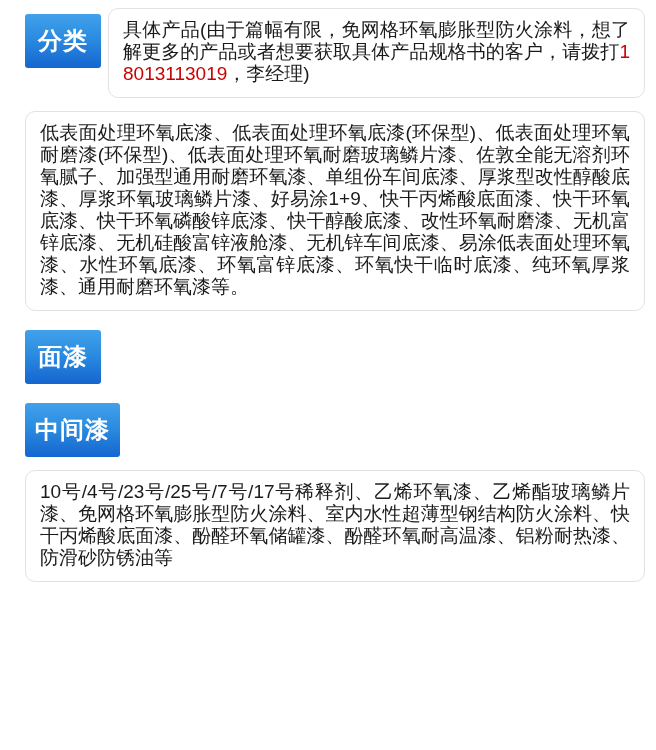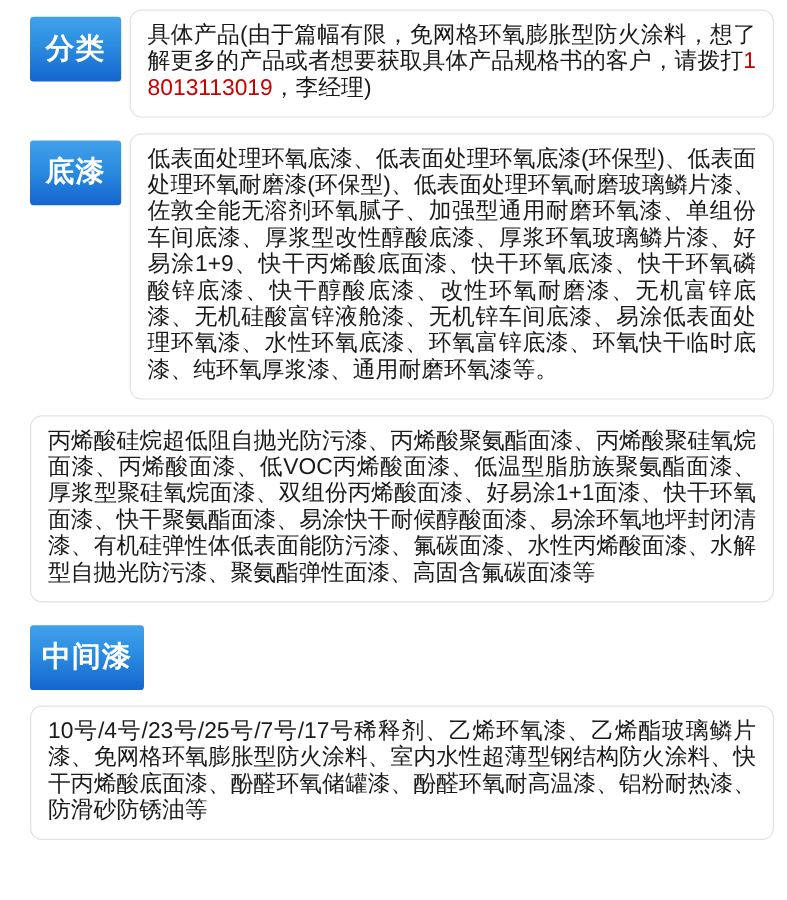--- a/index.html
+++ b/index.html
@@ -59,26 +59,25 @@
 <div class="page">
 
   <div class="section-row">
     <div class="section-label">分类</div>
     <div class="content-box">
       <span>具体产品(由于篇幅有限，免网格环氧膨胀型防火涂料，想了解更多的产品或者想要获取具体产品规格书的客户，请拨打</span><span class="phone" style="color: rgb(204, 0, 0);">18013113019</span><span>，李经理)</span>
     </div>
   </div>
 
   <div class="section-row">
-    <div class="section-label">底漆</div>
     <div class="content-box">低表面处理环氧底漆、低表面处理环氧底漆(环保型)、低表面处理环氧耐磨漆(环保型)、低表面处理环氧耐磨玻璃鳞片漆、佐敦全能无溶剂环氧腻子、加强型通用耐磨环氧漆、单组份车间底漆、厚浆型改性醇酸底漆、厚浆环氧玻璃鳞片漆、好易涂1+9、快干丙烯酸底面漆、快干环氧底漆、快干环氧磷酸锌底漆、快干醇酸底漆、改性环氧耐磨漆、无机富锌底漆、无机硅酸富锌液舱漆、无机锌车间底漆、易涂低表面处理环氧漆、水性环氧底漆、环氧富锌底漆、环氧快干临时底漆、纯环氧厚浆漆、通用耐磨环氧漆等。</div>
   </div>
 
   <div class="section-row">
-    <div class="content-box">丙烯酸硅烷超低阻自抛光防污漆、丙烯酸聚氨酯面漆、丙烯酸聚硅氧烷面漆、丙烯酸面漆、低VOC丙烯酸面漆、低温型脂肪族聚氨酯面漆、厚浆型聚硅氧烷面漆、双组份丙烯酸面漆、好易涂1+1面漆、快干环氧面漆、快干聚氨酯面漆、易涂快干耐候醇酸面漆、易涂环氧地坪封闭清漆、有机硅弹性体低表面能防污漆、氟碳面漆、水性丙烯酸面漆、水解型自抛光防污漆、聚氨酯弹性面漆、高固含氟碳面漆等</div>
+    <div class="section-label">面漆</div>
   </div>
 
   <div class="section-row">
     <div class="section-label">中间漆</div>
   </div>
 
   <div class="section-row">
     <div class="content-box">10号/4号/23号/25号/7号/17号稀释剂、乙烯环氧漆、乙烯酯玻璃鳞片漆、免网格环氧膨胀型防火涂料、室内水性超薄型钢结构防火涂料、快干丙烯酸底面漆、酚醛环氧储罐漆、酚醛环氧耐高温漆、铝粉耐热漆、防滑砂防锈油等</div>
   </div>
 

